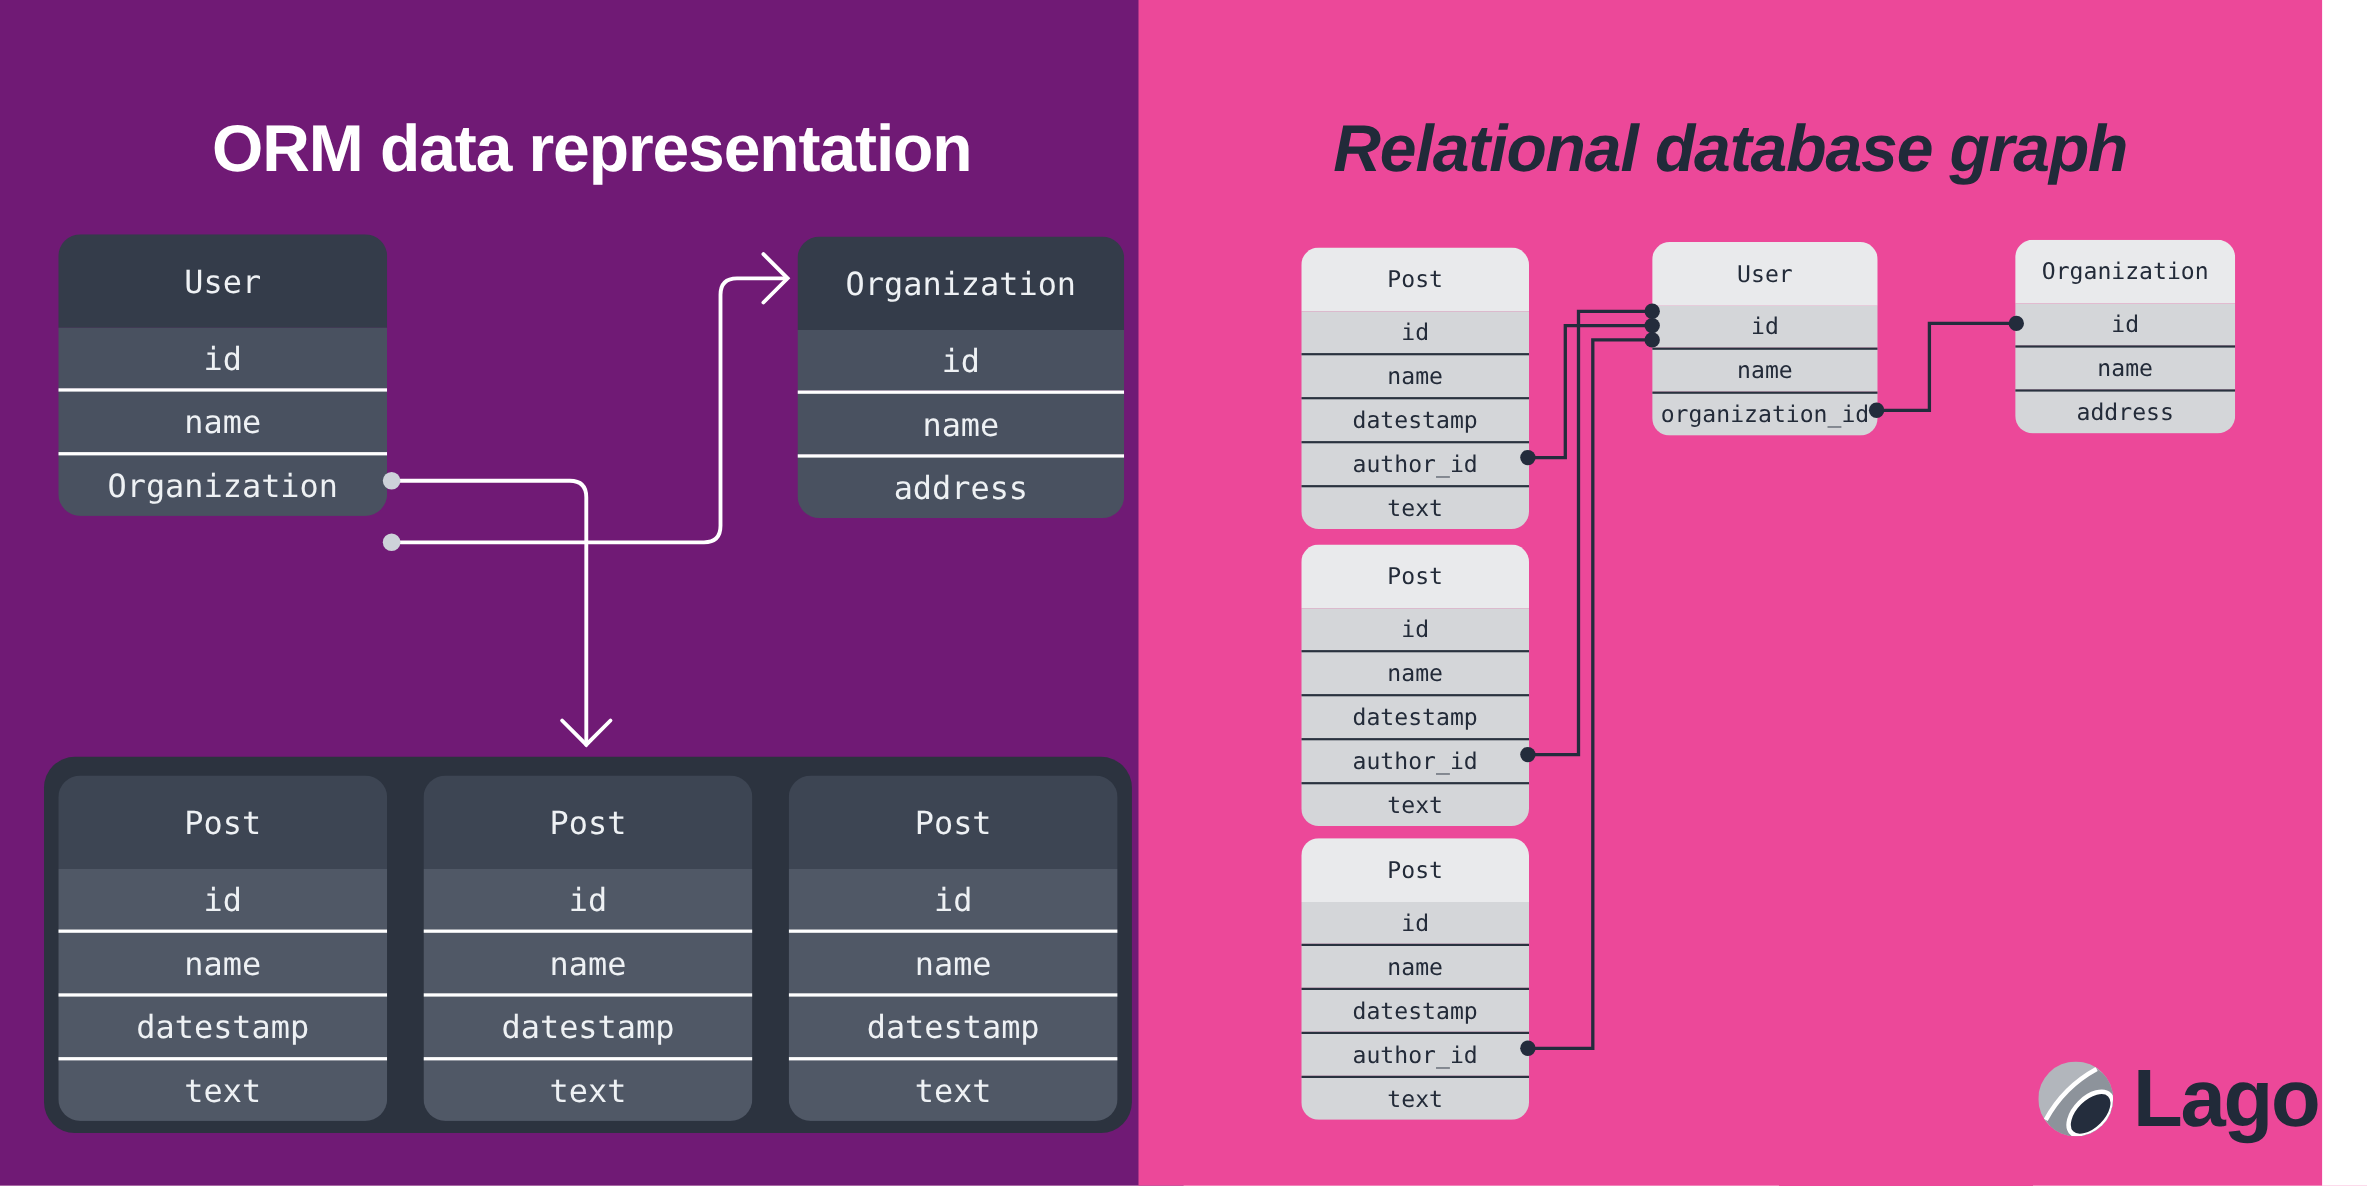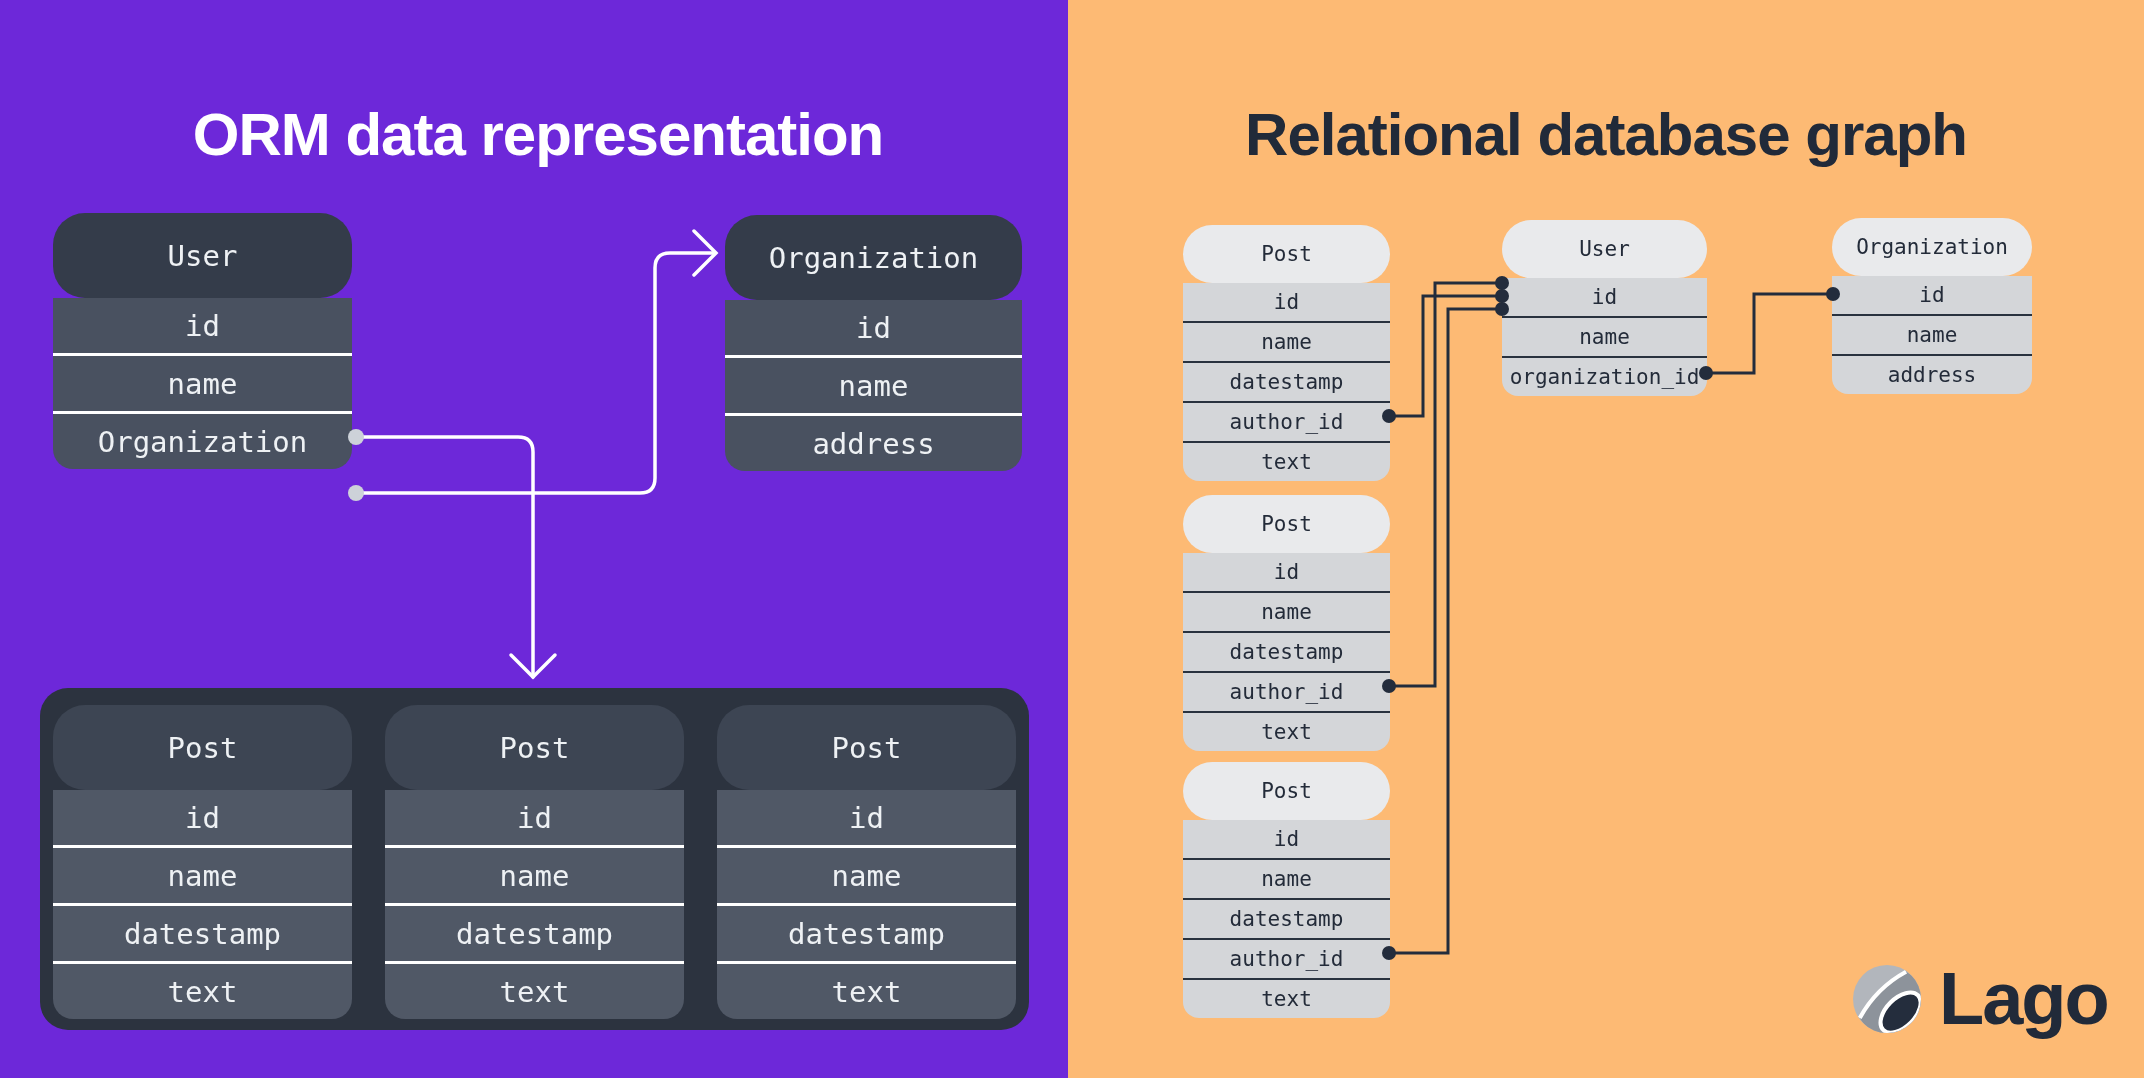--- a/index.html
+++ b/index.html
@@ -1,27 +1,27 @@
 <!DOCTYPE html>
 <html><head>
 <meta charset="utf-8">
 <style>
   html,body{margin:0;padding:0;}
   .page{position:relative;width:2152px;height:1078px;overflow:hidden;font-family:"DejaVu Sans Mono",monospace;}
   .panel{position:absolute;top:0;height:1078px;width:1076px;}
-  .panel-left{left:0;background:#6d28d9;}
-  .panel-right{left:1068px;background:#fdba74;}
+  .panel-left{left:0;background:#701a75;}
+  .panel-right{left:1035px;background:#ec4899;font-style:italic;}
   .title{position:absolute;top:100px;left:0;width:1076px;margin:0;text-align:center;
          font-family:"Liberation Sans",sans-serif;font-weight:700;font-size:60px;line-height:70px;letter-spacing:-1px;}
   .title-light{color:#ffffff;}
   .title-dark{color:#212a39;}
 
   
   .tbl{position:absolute;border-radius:20px;overflow:hidden;box-sizing:border-box;text-align:center;}
-  .tbl-h{display:flex;align-items:center;justify-content:center;border-radius:32px;}
+  .tbl-h{display:flex;align-items:center;justify-content:center;}
   .tbl-f{display:flex;align-items:center;justify-content:center;}
 
   
   .dark .tbl-h{height:85px;background:#343c4a;color:#eef1f4;font-size:29px;}
   .dark .tbl-f{height:55px;background:#495160;color:#eef1f4;font-size:29px;}
   .dark .tbl-f + .tbl-f{border-top:3px solid #ffffff;}
 
   
   .dark-lite .tbl-h{height:85px;background:#3d4553;color:#eef1f4;font-size:29px;}
   .dark-lite .tbl-f{height:55px;background:#505866;color:#eef1f4;font-size:29px;}

